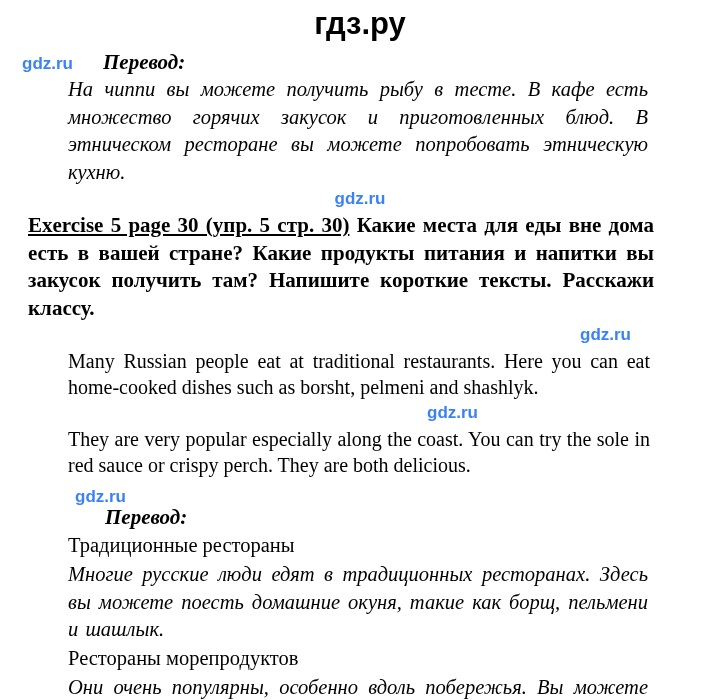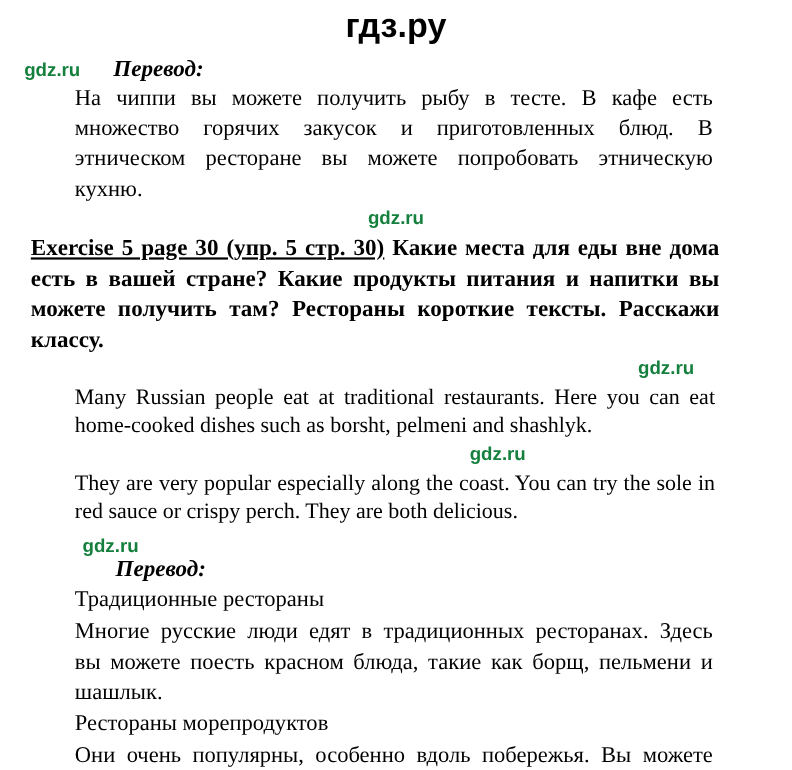--- a/index.html
+++ b/index.html
@@ -22,38 +22,39 @@
     font-weight: bold;
     text-align: center;
   }
   .brand-header { font-size: 31px; line-height: 40px; padding-top: 4px; }
   
   .wm {
     font-family: "Liberation Sans", sans-serif;
     font-weight: bold;
     font-size: 17px;
     line-height: 20px;
-    color: #15803d;
+    color: #3b82f6;
     white-space: nowrap;
   }
   
   .perevod-row1 {
     margin: 6px 0 0 22px;
     height: 24px;
     display: flex;
     align-items: baseline;
   }
   .perevod-label {
     font-style: italic;
     font-weight: bold;
     font-size: 21px;
   }
   .perevod-row1 .perevod-label { margin-left: 30px; }
   
   .it-para {
+    font-style: italic;
     font-size: 20.5px;
     line-height: 27.5px;
     text-align: justify;
     margin: 2px 72px 0 68px;
     word-spacing: 2px;
   }
   .it-heading {
     font-size: 20.5px;
     line-height: 27px;
     margin-left: 68px;
@@ -109,21 +110,21 @@
     <span class="wm">gdz.ru</span>
     <span class="perevod-label">Перевод:</span>
   </div>
 
   <p class="it-para">На чиппи вы можете получить рыбу в тесте. В кафе есть множество горячих закусок и приготовленных блюд. В этническом ресторане вы можете попробовать этническую кухню.</p>
 
   <div class="wm-center">
     <span class="wm">gdz.ru</span>
   </div>
 
-  <p class="bold-para"><span class="underlined">Exercise 5 page 30 (упр. 5 стр. 30)</span> <span>Какие места для еды вне дома есть в вашей стране? Какие продукты питания и напитки вы можете получить там? Рестораны короткие тексты. Расскажи классу.</span></p>
+  <p class="bold-para"><span class="underlined">Exercise 5 page 30 (упр. 5 стр. 30)</span> <span>Какие места для еды вне дома есть в вашей стране? Какие продукты питания и напитки вы закусок получить там? Напишите короткие тексты. Расскажи классу.</span></p>
 
   <div class="heading-row">
     <span class="wm wm-pos-right">gdz.ru</span>
   </div>
 
   <p class="eng-para">Many Russian people eat at traditional restaurants. Here you can eat home-cooked dishes such as borsht, pelmeni and shashlyk.</p>
 
   <div class="heading-row">
     <span class="wm wm-pos-mid">gdz.ru</span>
   </div>
@@ -131,19 +132,19 @@
   <p class="eng-para">They are very popular especially along the coast. You can try the sole in red sauce or crispy perch. They are both delicious.</p>
 
   <div class="wm-left-row">
     <span class="wm">gdz.ru</span>
   </div>
 
   <div class="perevod2">Перевод:</div>
 
   <div class="it-heading it-heading-1">Традиционные рестораны</div>
 
-  <p class="it-para">Многие русские люди едят в традиционных ресторанах. Здесь вы можете поесть красном блюда, такие как борщ, пельмени и шашлык.</p>
+  <p class="it-para">Многие русские люди едят в традиционных ресторанах. Здесь вы можете поесть домашние окуня, такие как борщ, пельмени и шашлык.</p>
 
   <div class="it-heading it-heading-2">Рестораны морепродуктов</div>
 
   <p class="it-para"><span>Они очень популярны, особенно вдоль побережья. Вы можете попробовать камбалу в красном соусе или хрустящего окуня. Они оба восхитительны.</span></p>
 
 </div>
 
 </body></html>

